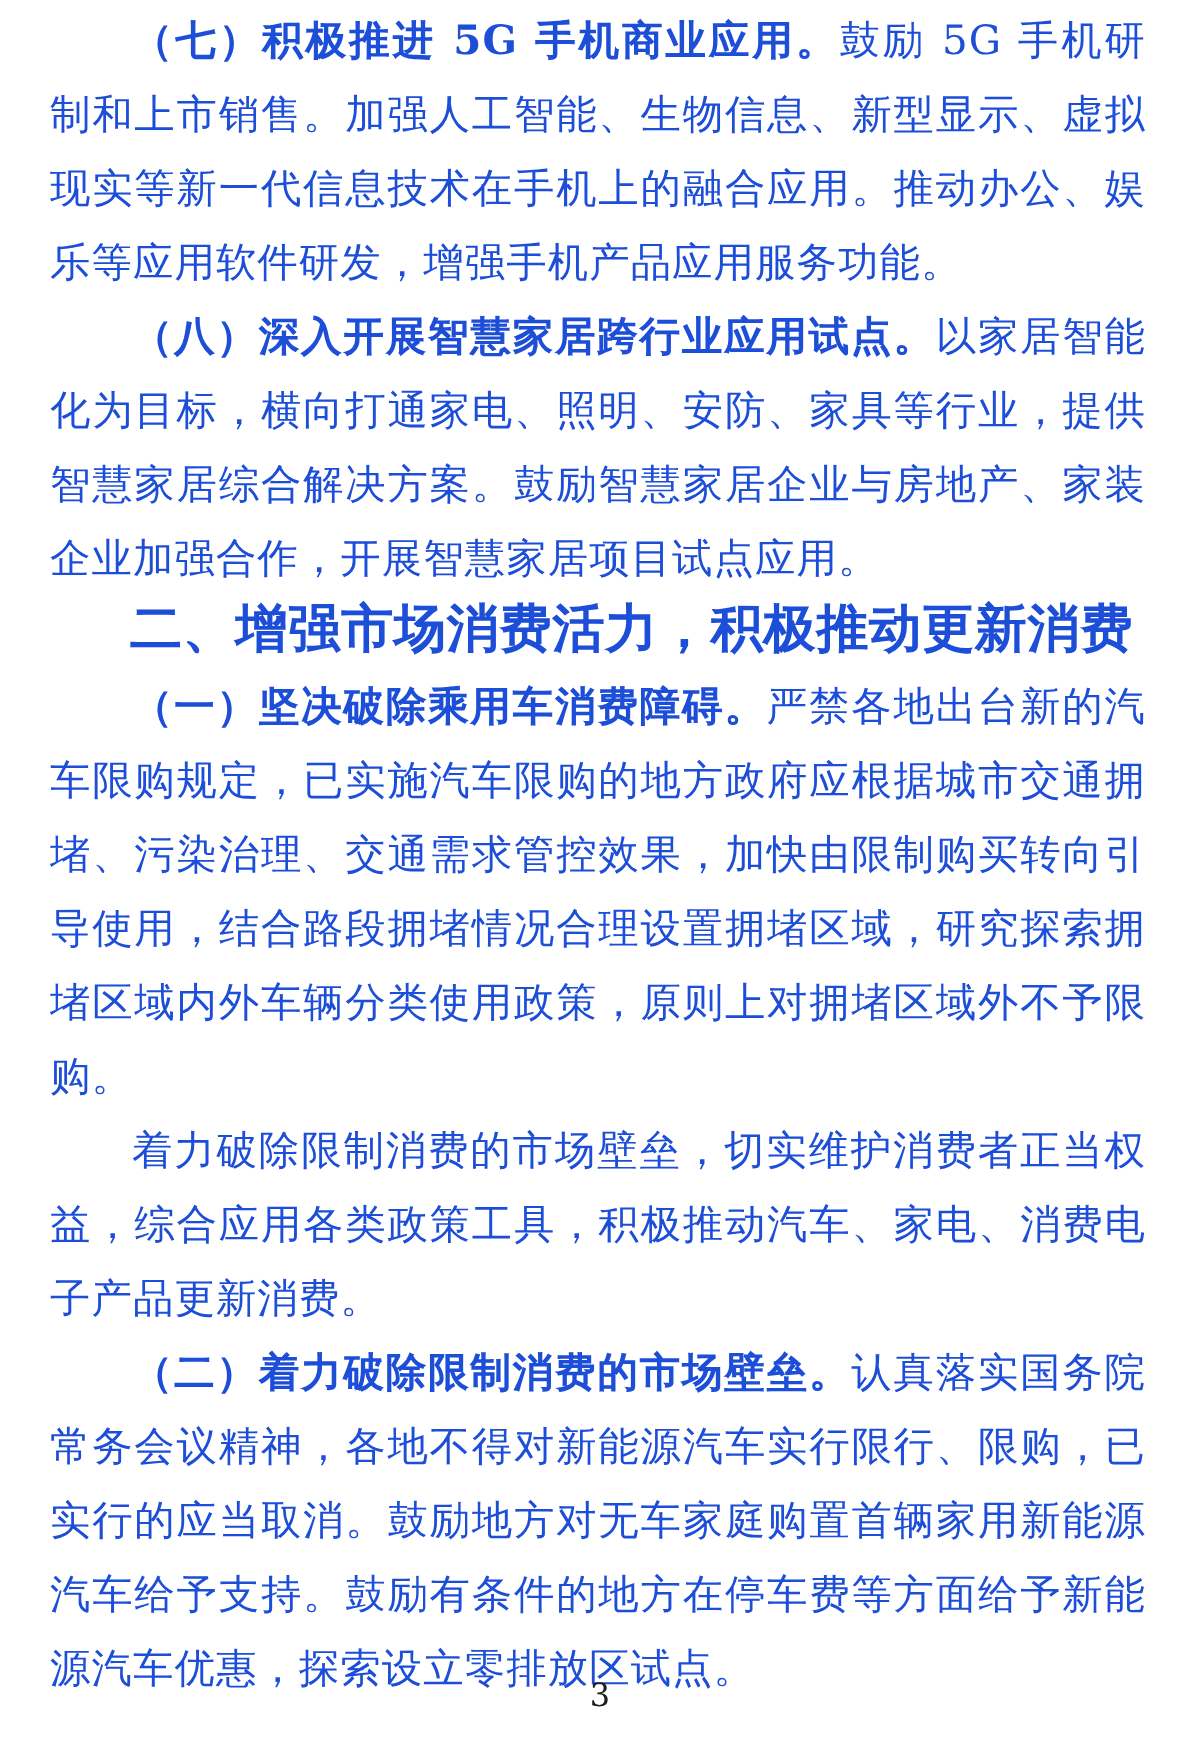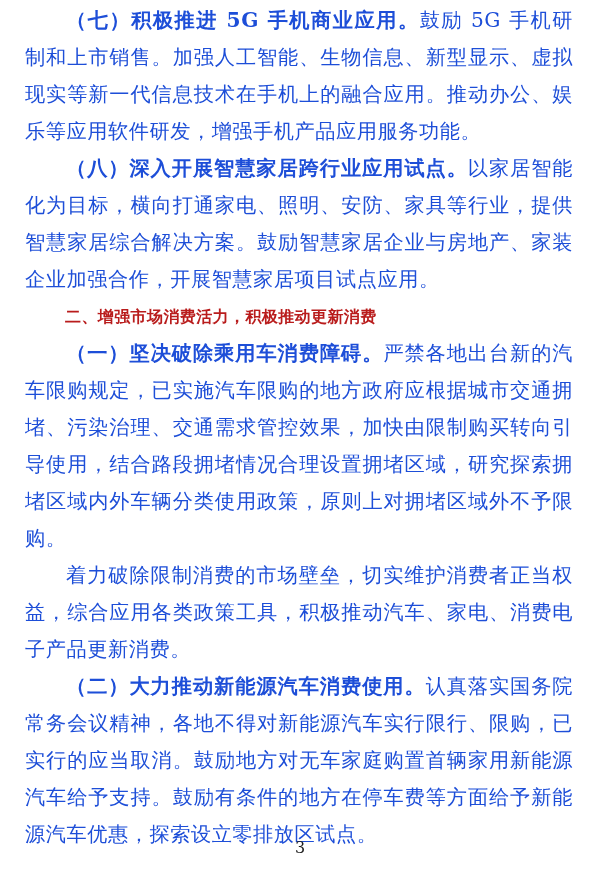--- a/index.html
+++ b/index.html
@@ -43,25 +43,25 @@
   }
   
   .para .lead {
     font-weight: 600;
     letter-spacing: 0.6px;
   }
   
   .section-heading {
     margin: 0;
     padding: 0;
-    font-family: Liberation Serif, serif;
-    font-size: 16px;
+    font-family: Liberation Mono, monospace;
+    font-size: 26px;
     line-height: 37px;
     font-weight: 700;
-    color: #b91c1c;
+    color: #1d4ed8;
     text-indent: 40px;
     letter-spacing: 0.4px;
     text-align: left;
   }
   
   #page-number {
     position: absolute;
     left: 0;
     top: 838px;
     width: 600px;
@@ -82,19 +82,19 @@
     <p class="para"><span class="lead">（七）积极推进 5G 手机商业应用。</span><span>鼓励 5G 手机研制和上市销售。加强人工智能、生物信息、新型显示、虚拟现实等新一代信息技术在手机上的融合应用。推动办公、娱乐等应用软件研发，增强手机产品应用服务功能。</span></p>
 
     <p class="para"><span class="lead">（八）深入开展智慧家居跨行业应用试点。</span><span>以家居智能化为目标，横向打通家电、照明、安防、家具等行业，提供智慧家居综合解决方案。鼓励智慧家居企业与房地产、家装企业加强合作，开展智慧家居项目试点应用。</span></p>
 
     <h2 class="section-heading">二、增强市场消费活力，积极推动更新消费</h2>
 
     <p class="para"><span class="lead">（一）坚决破除乘用车消费障碍。</span><span>严禁各地出台新的汽车限购规定，已实施汽车限购的地方政府应根据城市交通拥堵、污染治理、交通需求管控效果，加快由限制购买转向引导使用，结合路段拥堵情况合理设置拥堵区域，研究探索拥堵区域内外车辆分类使用政策，原则上对拥堵区域外不予限购。</span></p>
 
     <p class="para"><span class="lead"></span><span>着力破除限制消费的市场壁垒，切实维护消费者正当权益，综合应用各类政策工具，积极推动汽车、家电、消费电子产品更新消费。</span></p>
 
-    <p class="para"><span class="lead">（二）大力推动新能源汽车消费使用。</span><span>认真落实国务院常务会议精神，各地不得对新能源汽车实行限行、限购，已实行的应当取消。鼓励地方对无车家庭购置首辆家用新能源汽车给予支持。鼓励有条件的地方在停车费等方面给予新能源汽车优惠，探索设立零排放区试点。</span></p>
+    <p class="para"><span class="lead">（二）着力破除限制消费的市场壁垒。</span><span>认真落实国务院常务会议精神，各地不得对新能源汽车实行限行、限购，已实行的应当取消。鼓励地方对无车家庭购置首辆家用新能源汽车给予支持。鼓励有条件的地方在停车费等方面给予新能源汽车优惠，探索设立零排放区试点。</span></p>
 
   </div>
 
   <div id="page-number">3</div>
 
 </div>
 
 </body></html>

